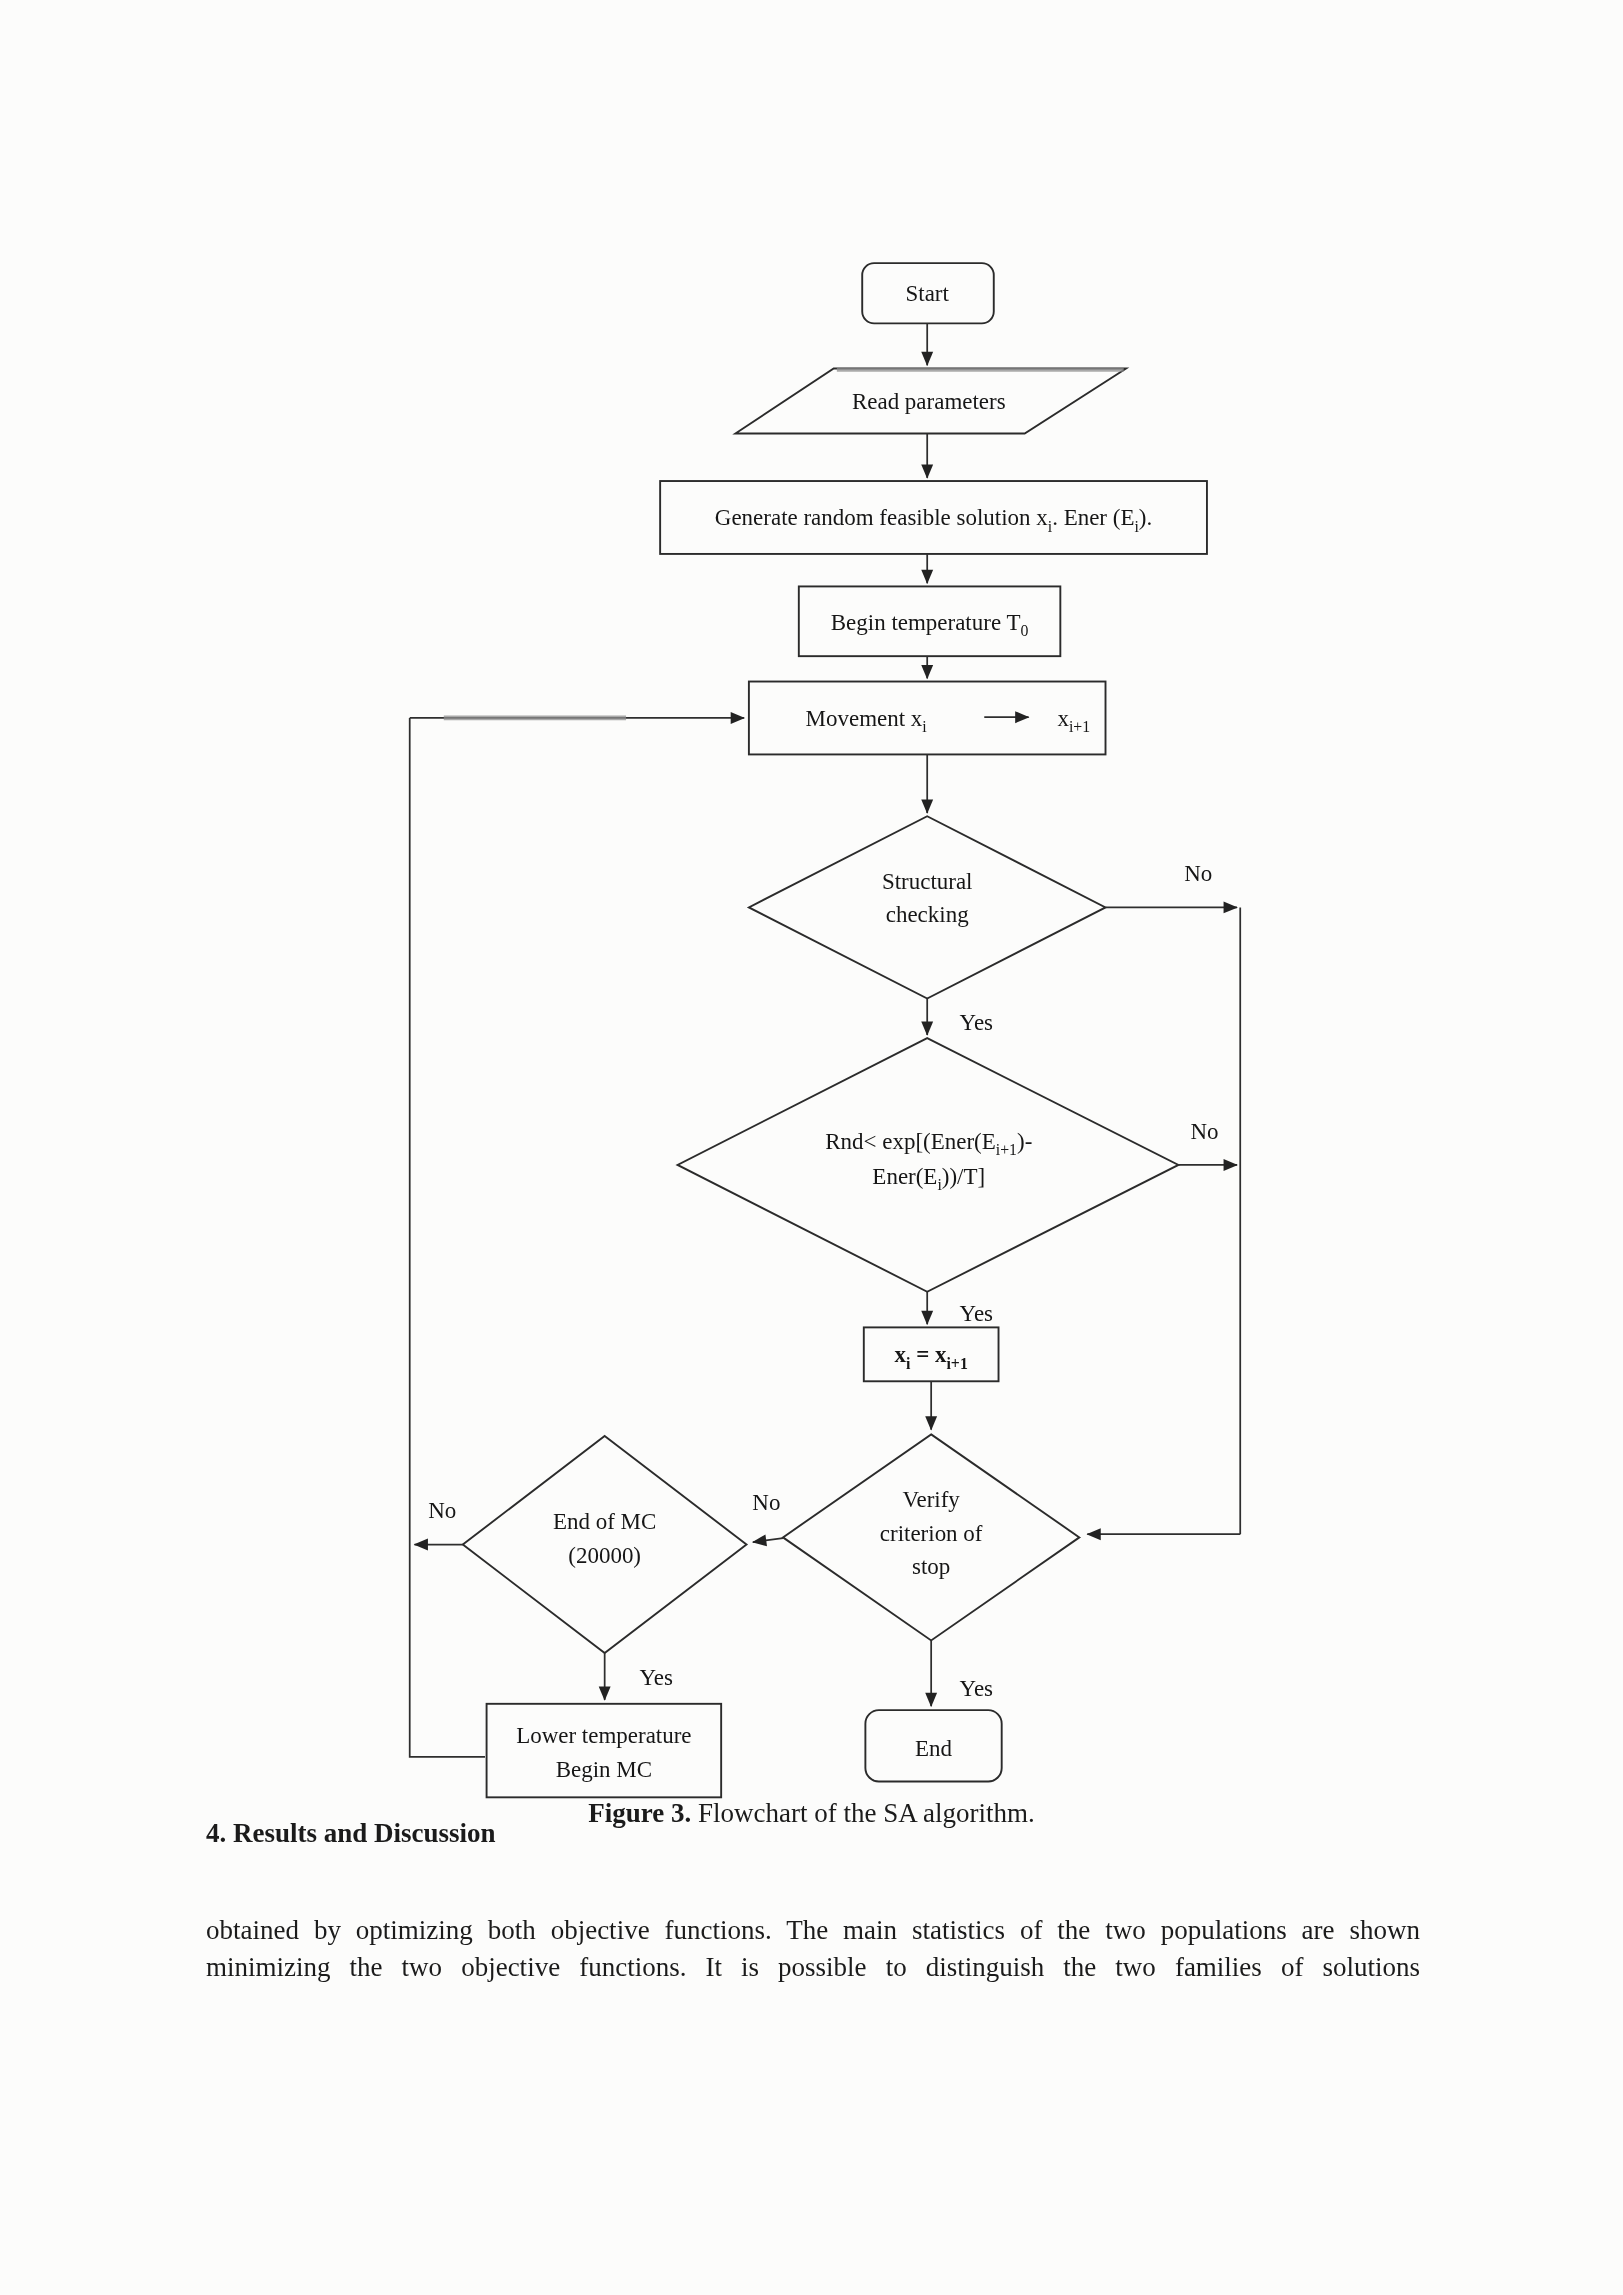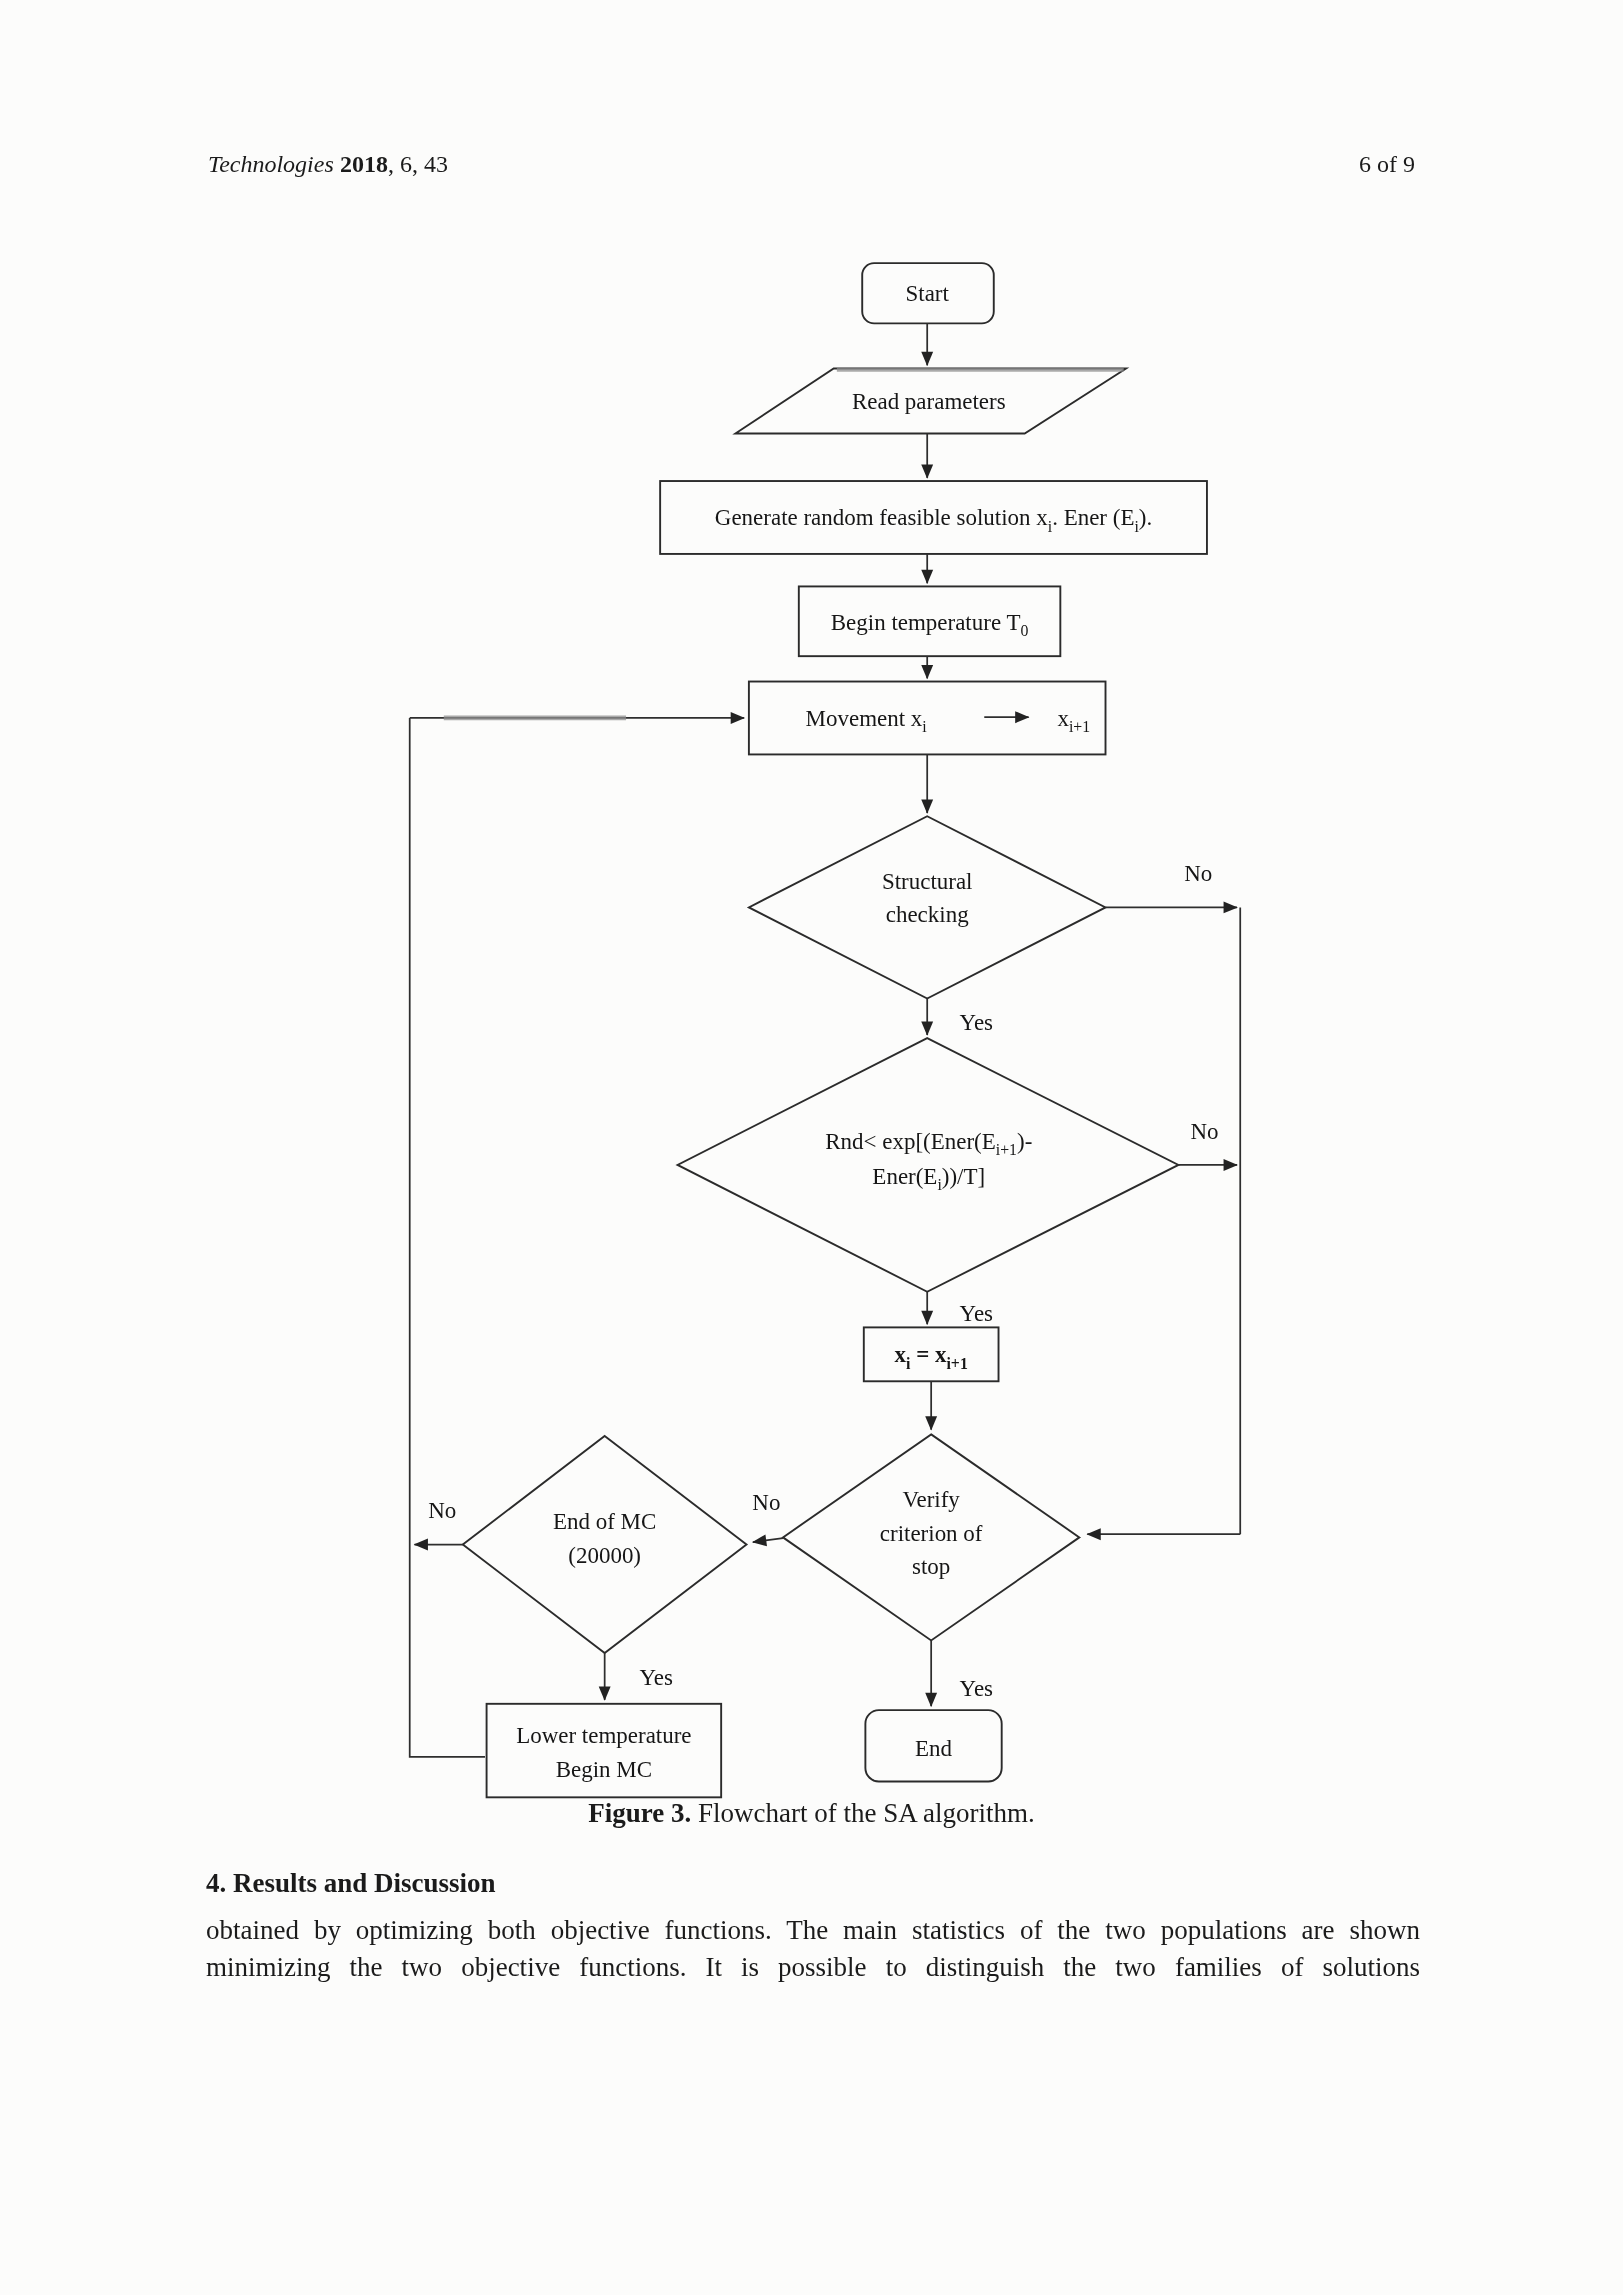--- a/index.html
+++ b/index.html
@@ -18,36 +18,32 @@
   #flow{position:absolute;left:0;top:0;width:1623px;height:2295px;}
   #flow .shape{fill:none;stroke:#2b2b2b;stroke-width:2.4px;}
   #flow .conn{fill:none;stroke:#2e2e2e;stroke-width:2.2px;}
   #flow .ghost{fill:none;stroke:#8f8f8f;stroke-width:6px;opacity:.75;}
   #flow text{font-family:"Liberation Serif","DejaVu Serif",serif;font-size:29px;fill:#161616;text-anchor:middle;}
   #flow text.lbl{font-size:29px;}
   #flow .sub{font-size:20px;}
   #flow .bold{font-weight:bold;}
   
   #caption{position:absolute;left:0;top:1798px;width:1623px;text-align:center;font-size:27px;}
-  #section-heading{position:absolute;left:206px;top:1868px;width:1213px;font-size:27px;font-weight:bold;}
+  #section-heading{position:absolute;left:206px;top:1818px;width:1213px;font-size:27px;font-weight:bold;}
   #body-para{position:absolute;left:206px;top:1912px;width:1214px;font-size:27px;line-height:37px;}
   .jline{text-align:justify;text-align-last:justify;white-space:normal;}
   .jfirst{text-indent:60px;}
   .jlast{text-align:left;text-align-last:auto;}
   .ref-link{color:#2674ad;cursor:pointer;}
 </style>
 </head>
 <body>
 
 <div id="page">
 
-  <div id="running-head">
-    <span id="rh-left"><span class="it">Technologies</span><span class="bd">2018</span><span>, 6, 43</span></span>
-    <span id="rh-right">6 of 9</span>
-  </div>
 
   <svg id="flow" viewBox="0 0 2048 2896" xmlns="http://www.w3.org/2000/svg">
     <defs>
       <marker id="ah" markerUnits="userSpaceOnUse" markerWidth="22" markerHeight="22" viewBox="0 0 22 22" refX="19" refY="11" orient="auto">
         <path d="M2,3.5 L20,11 L2,18.5 z" fill="#222"></path>
       </marker>
     </defs>
 
     <rect class="shape" x="1088" y="332" width="166" height="76" rx="15"></rect>
     <text x="1170" y="380">Start</text>

